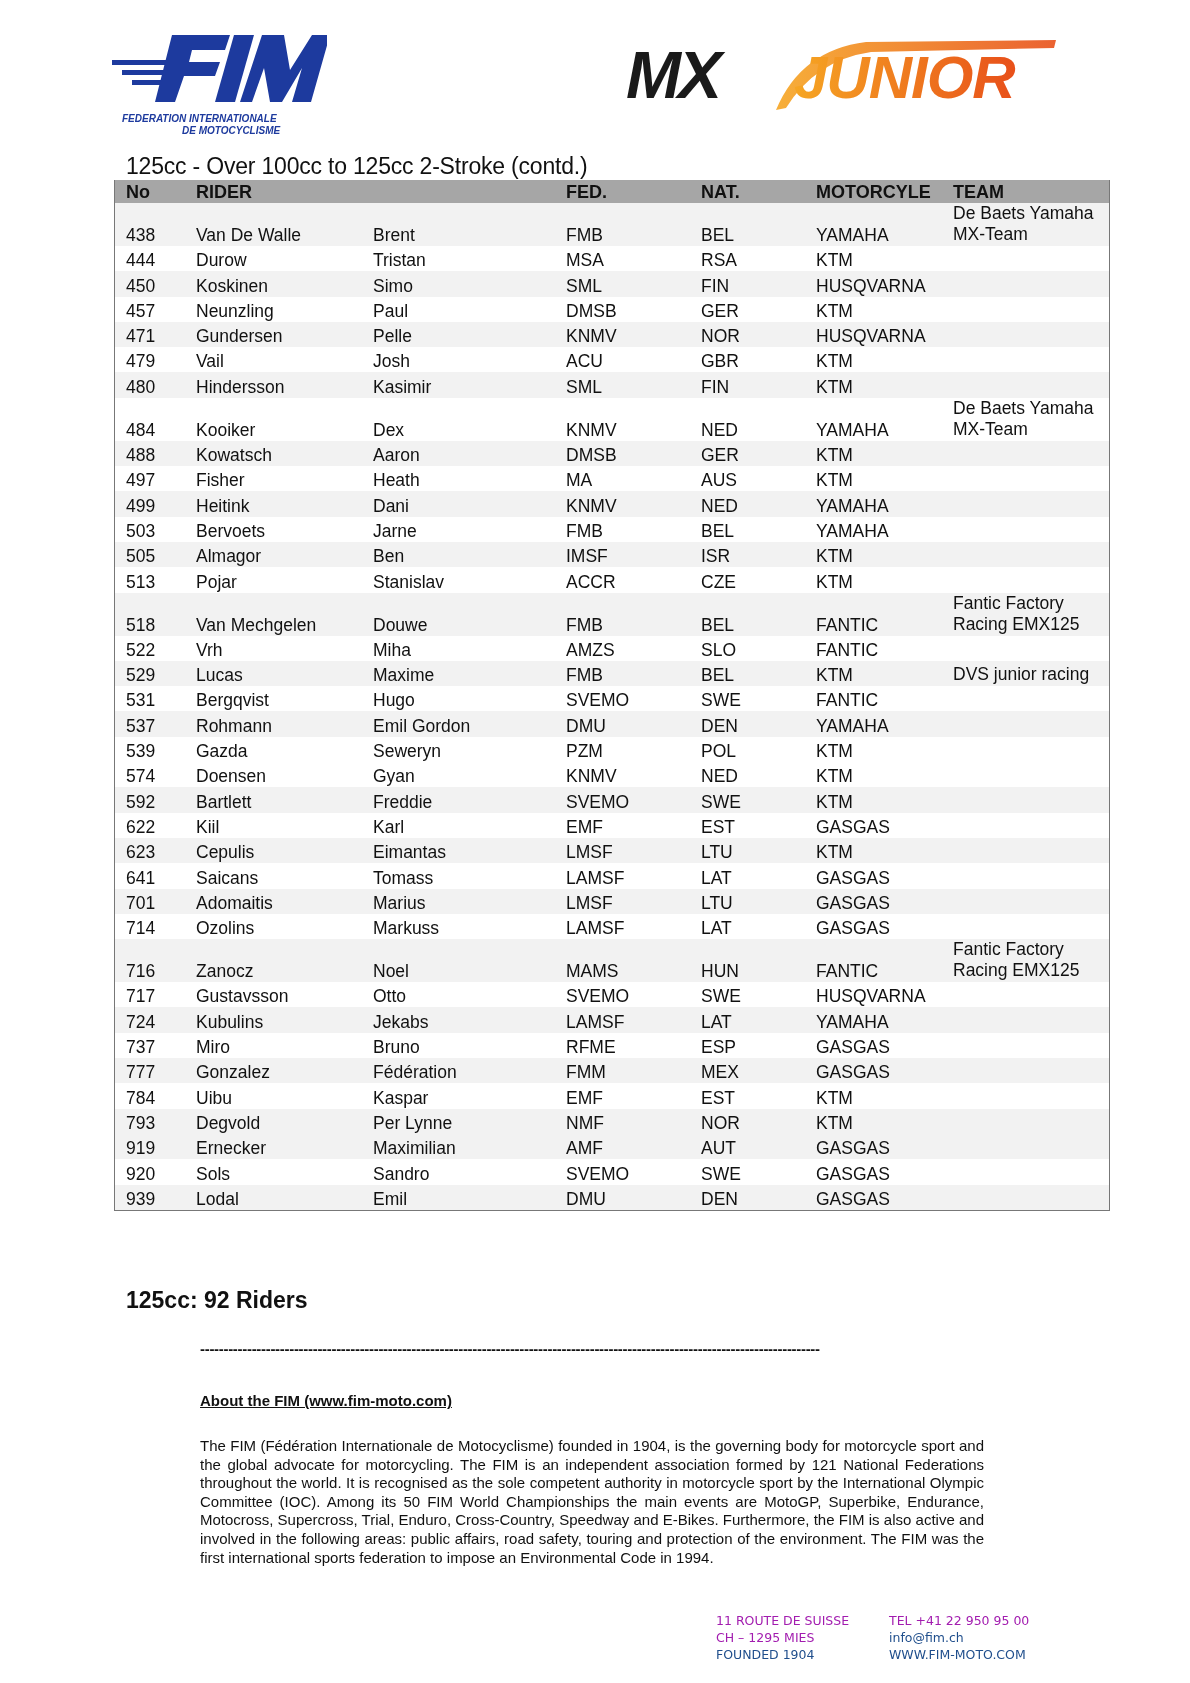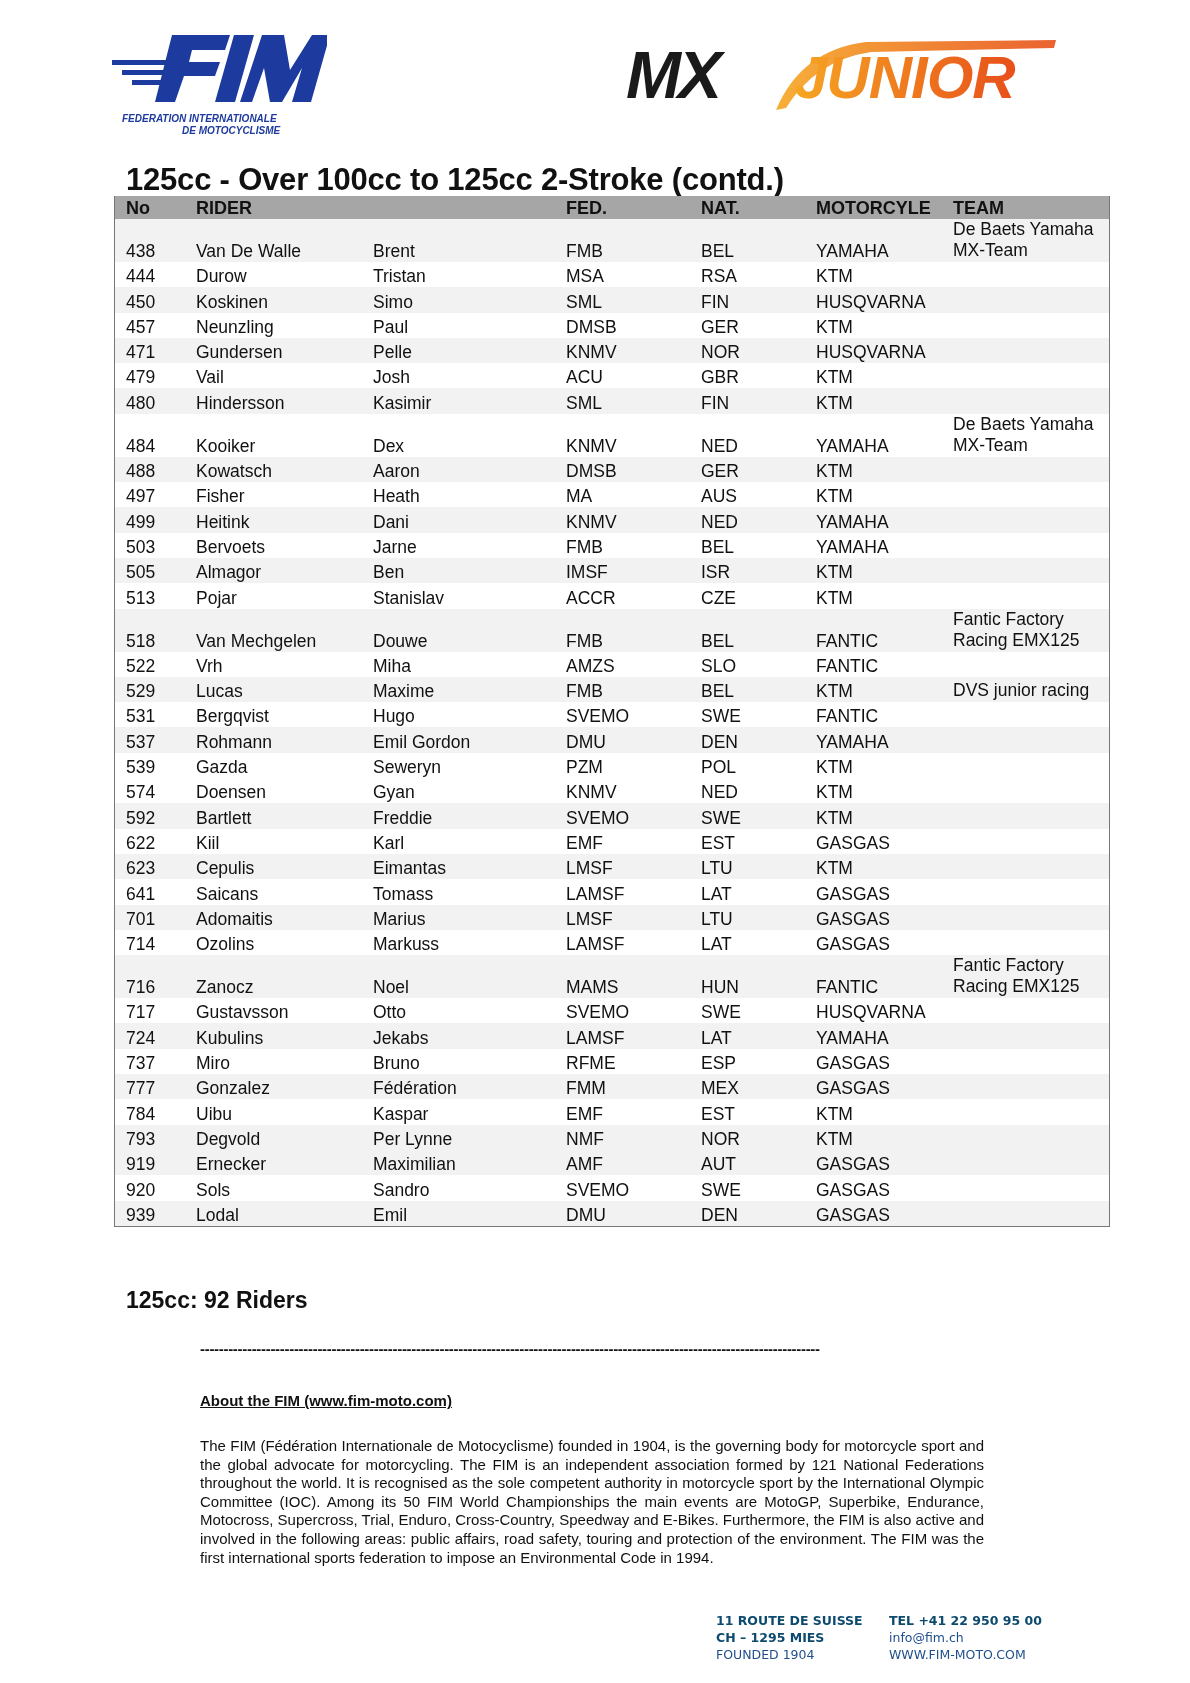--- a/index.html
+++ b/index.html
@@ -1,40 +1,40 @@
 <!DOCTYPE html>
 <html><head>
 <meta charset="utf-8">
 <style>
   html, body { margin:0; padding:0; background:#ffffff; }
   body { width:1190px; height:1683px; position:relative; overflow:hidden;
          font-family:"Liberation Sans", sans-serif; color:#111; }
   .logo-fim { position:absolute; left:112px; top:30px; width:215px; height:110px; }
   .logo-mx  { position:absolute; left:626px; top:30px; width:440px; height:90px; }
-  .section-title { position:absolute; left:126px; top:162px; font-size:31px; font-weight:bold;
+  .section-title { position:absolute; left:126px; top:153px; font-size:23px; font-weight:normal;
                    letter-spacing:-0.2px; white-space:nowrap; }
-  .tbl { position:absolute; left:114px; top:196px; width:994px; border-collapse:collapse;
+  .tbl { position:absolute; left:114px; top:180px; width:994px; border-collapse:collapse;
          border:1px solid #777; border-top:none; }
   .tbl table { width:100%; border-collapse:collapse; table-layout:fixed; }
   .tbl th { background:#a6a6a6; text-align:left; font-size:18px; font-weight:bold; height:23px;
             padding:0 0 0 11px; vertical-align:bottom; line-height:21px; }
   .tbl td { font-size:17.5px; padding:0 0 0 11px; vertical-align:bottom; line-height:21px;
             height:24.3px; white-space:nowrap; }
   .tbl tr.alt td { background:#f2f2f2; }
   .tbl td.team { white-space:normal; line-height:21px; padding-bottom:1px; }
   .count { position:absolute; left:126px; top:1287px; font-size:23px; font-weight:bold; }
   .dashes { position:absolute; left:200px; top:1340px; width:784px; overflow:hidden;
             white-space:nowrap; font-size:15px; font-weight:bold; letter-spacing:-0.3px; }
   .about-h { position:absolute; left:200px; top:1392px; font-size:15px; font-weight:bold;
              text-decoration:underline; }
   .about-p { position:absolute; left:200px; top:1437px; width:784px; font-size:15px;
              line-height:18.6px; text-align:justify; }
   .footer { position:absolute; top:1612px; font-size:12.5px; line-height:17px;
             font-family:"DejaVu Sans", sans-serif; }
-  .footer .grey { color:#0c4a6e;font-weight:bold; }
+  .footer .grey { color:#a21caf; }
   .footer .blue { color:#1f4e8c; }
   .f1 { left:716px; } .f2 { left:889px; }
 </style>
 </head>
 <body>
 
 <div class="logo-fim">
   <svg width="215" height="110" viewBox="0 0 215 110">
     <g fill="#1d3a9e">
       <rect x="0" y="30" width="62" height="5"></rect>

